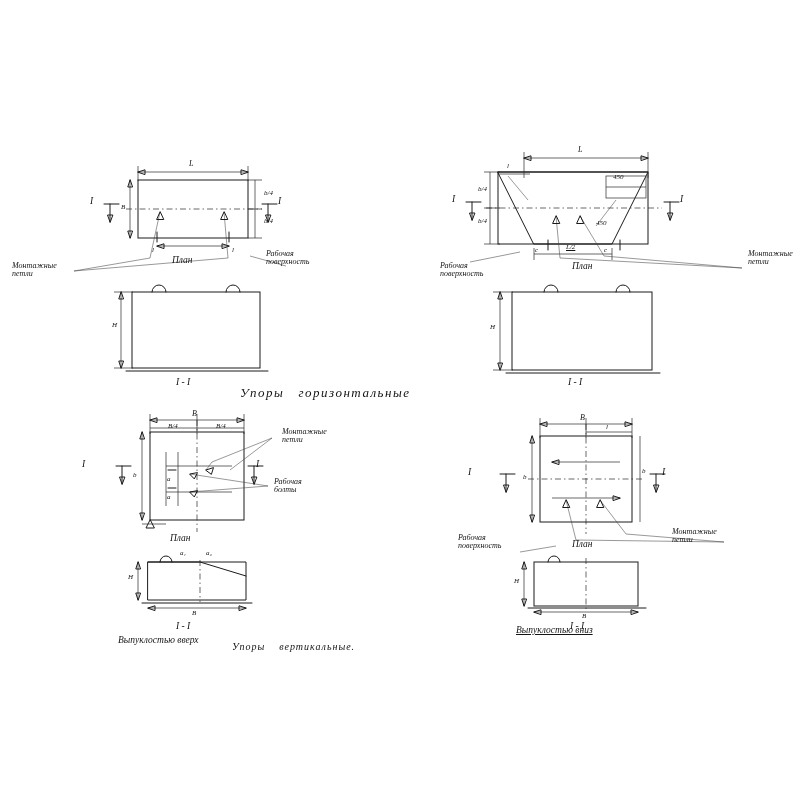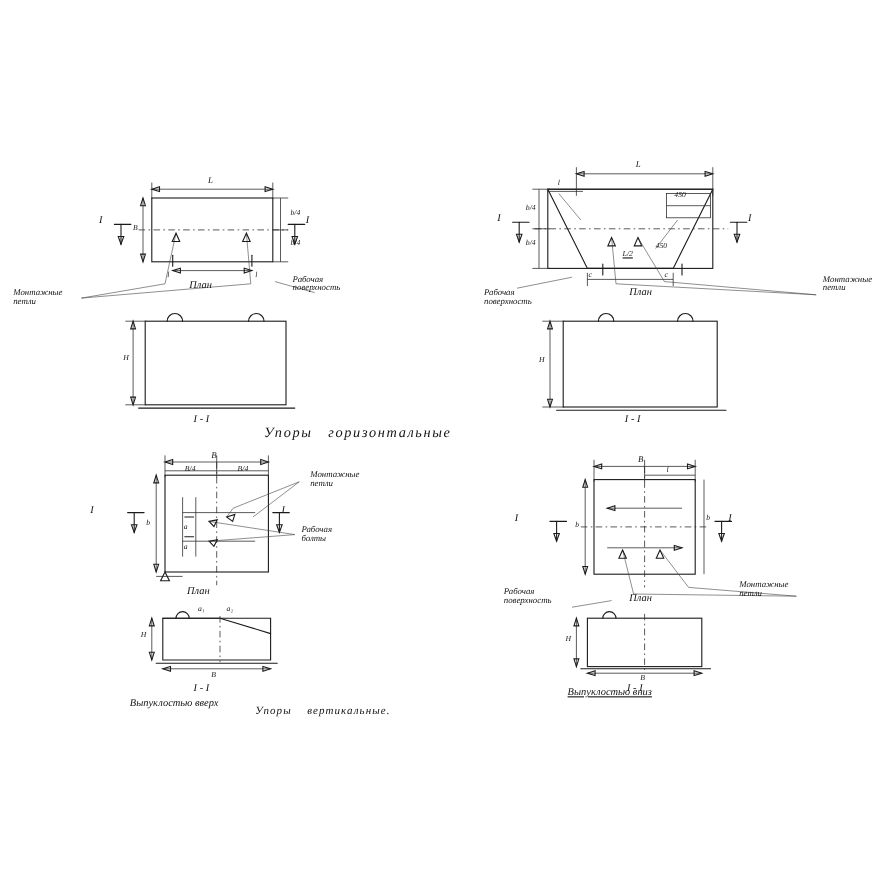--- a/index.html
+++ b/index.html
@@ -331,21 +331,21 @@
   <div class="lbl it xsmall" style="left:112px; top:322px;">H</div>
   <div class="lbl it med" style="left:176px; top:378px;">I - I</div>
 
   <div class="lbl it small" style="left:578px; top:146px;">L</div>
   <div class="lbl it xsmall" style="left:507px; top:163px;">l</div>
   <div class="lbl it xsmall" style="left:478px; top:186px;">b/4</div>
   <div class="lbl it xsmall" style="left:478px; top:218px;">b/4</div>
   <div class="lbl it xsmall" style="left:613px; top:174px;">450</div>
   <div class="lbl it xsmall" style="left:596px; top:220px;">450</div>
   <div class="lbl it xsmall" style="left:535px; top:247px;">c</div>
-  <div class="lbl it xsmall" style="left:566px; top:228px;text-decoration:underline;">L/2</div>
+  <div class="lbl it xsmall" style="left:566px; top:244px;text-decoration:underline;">L/2</div>
   <div class="lbl it xsmall" style="left:604px; top:247px;">c</div>
   <div class="lbl it med" style="left:572px; top:262px;">План</div>
   <div class="lbl it med" style="left:452px; top:195px;">I</div>
   <div class="lbl it med" style="left:680px; top:195px;">I</div>
   <div class="lbl it small" style="left:440px; top:262px;">Рабочая
 поверхность</div>
   <div class="lbl it small" style="left:748px; top:250px;">Монтажные
 петли</div>
   <div class="lbl it xsmall" style="left:490px; top:324px;">H</div>
   <div class="lbl it med" style="left:568px; top:378px;">I - I</div>

